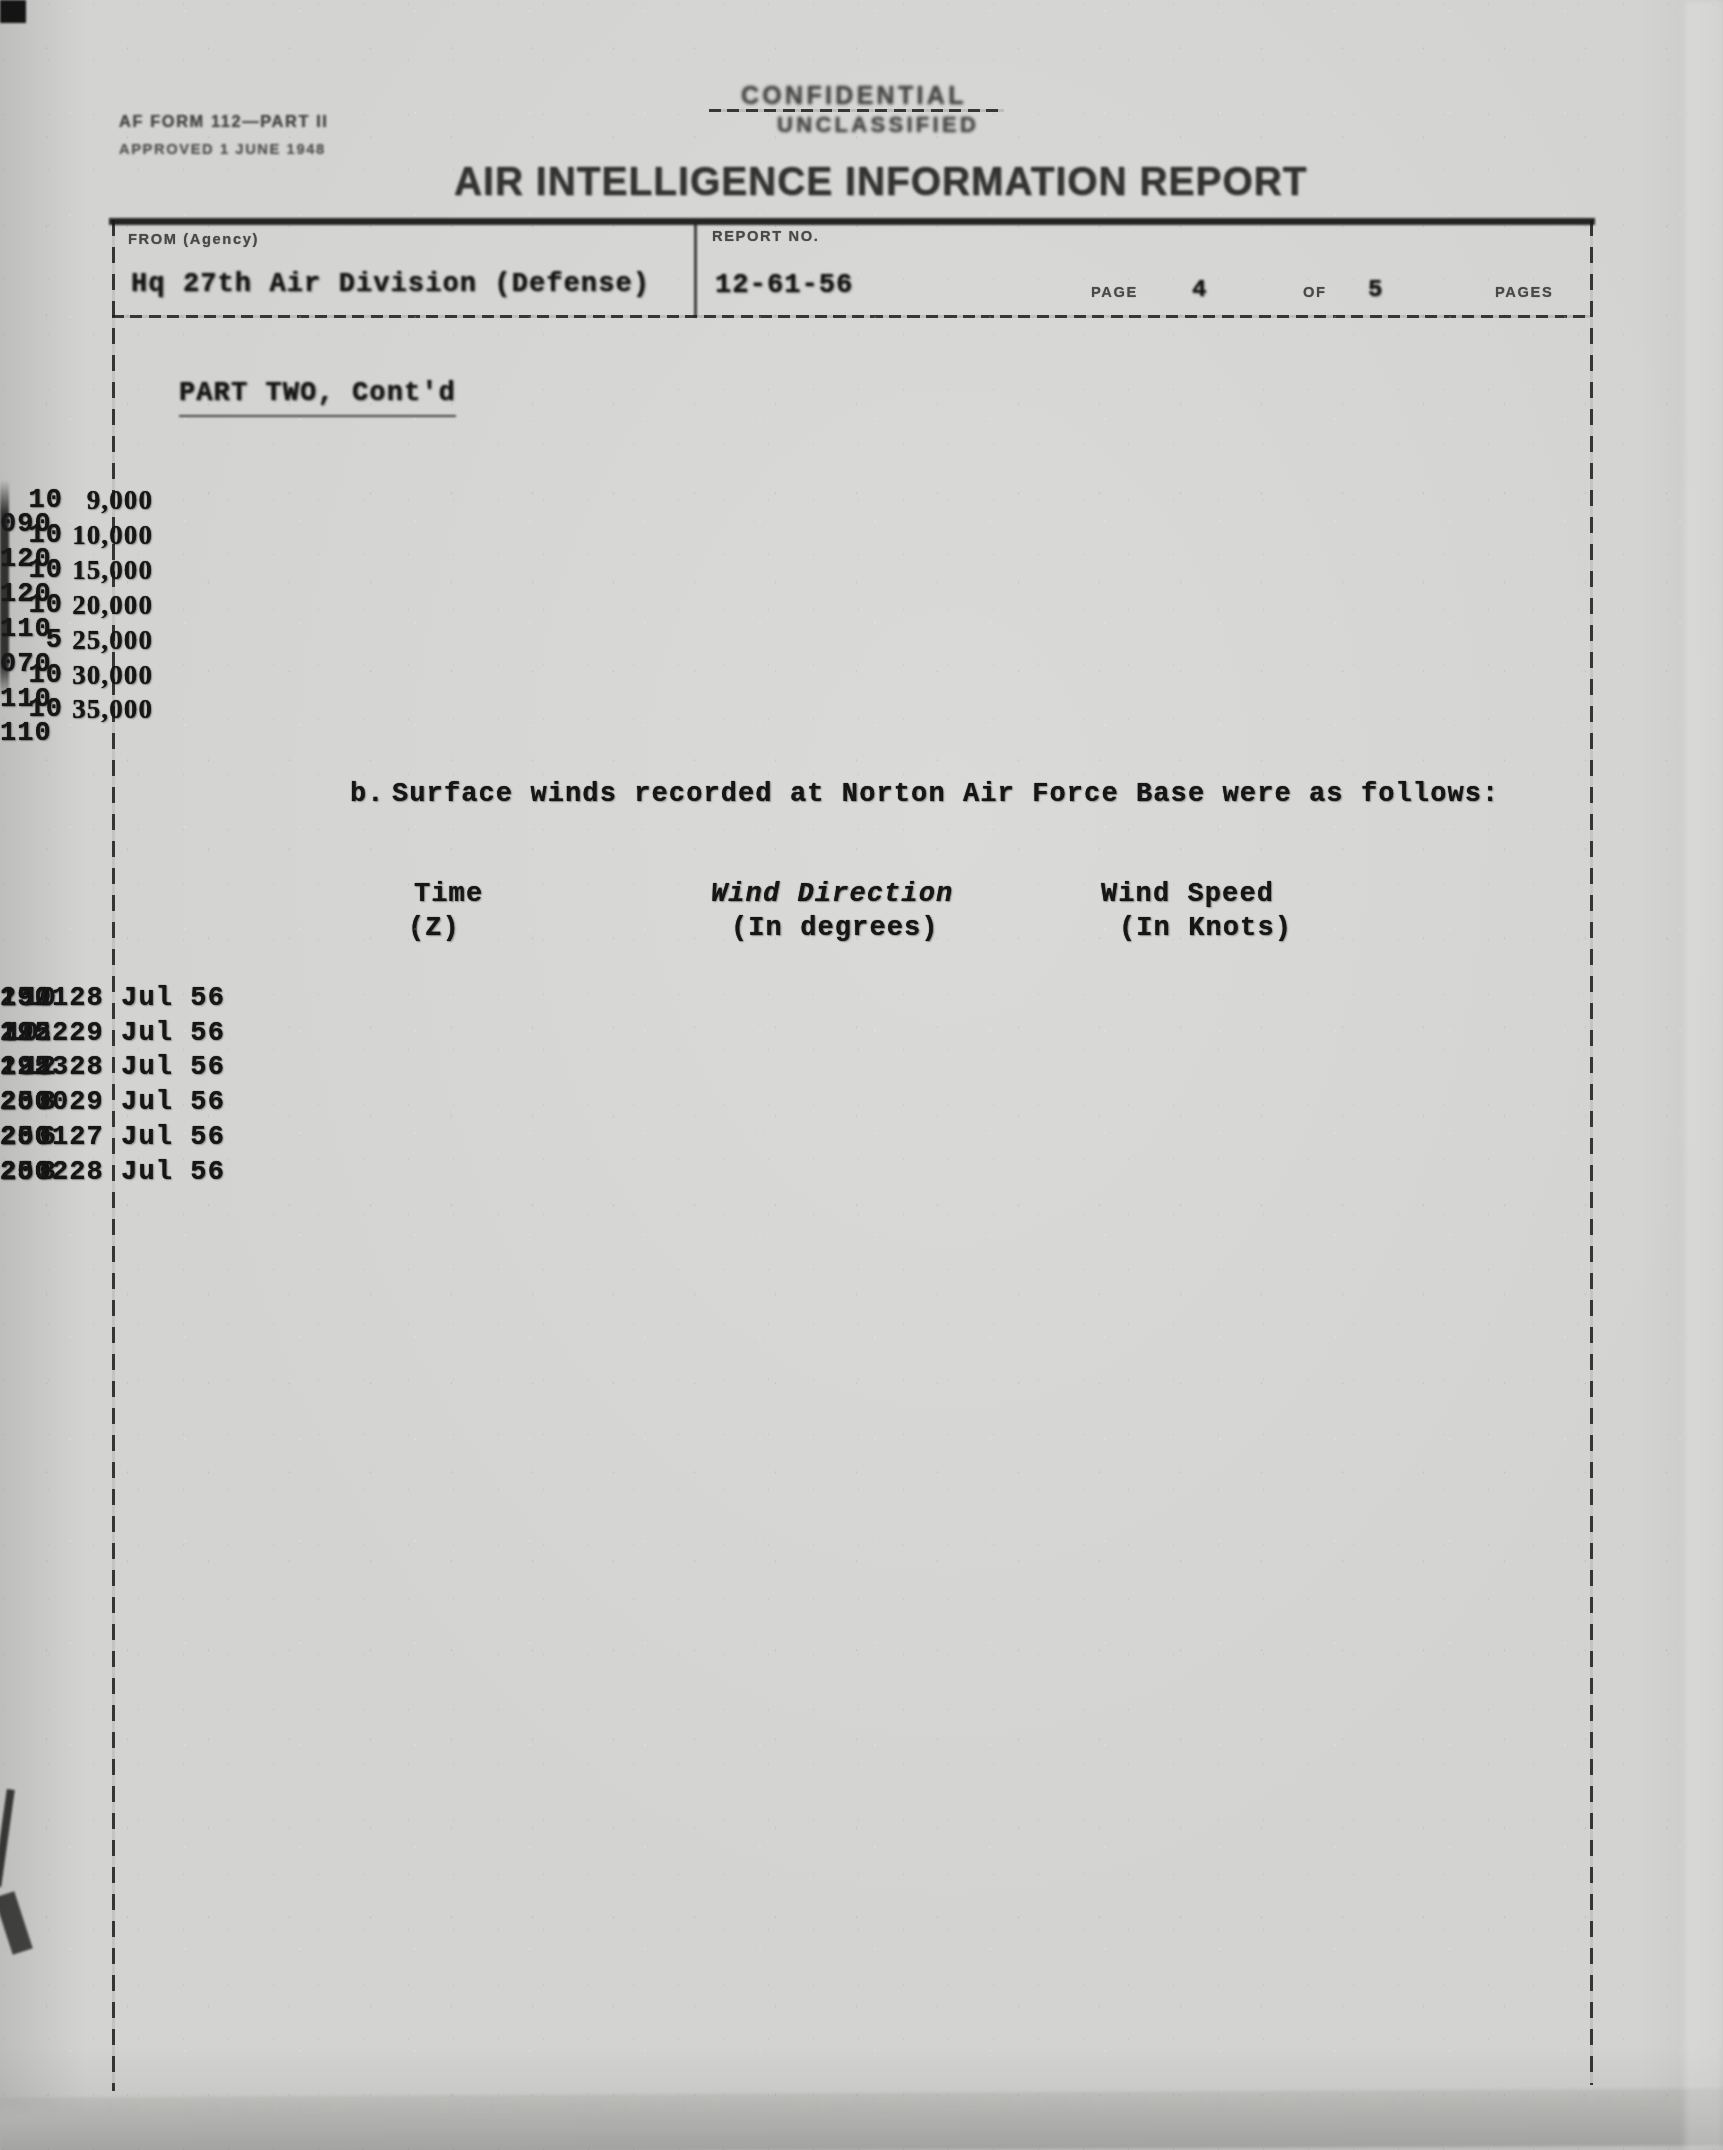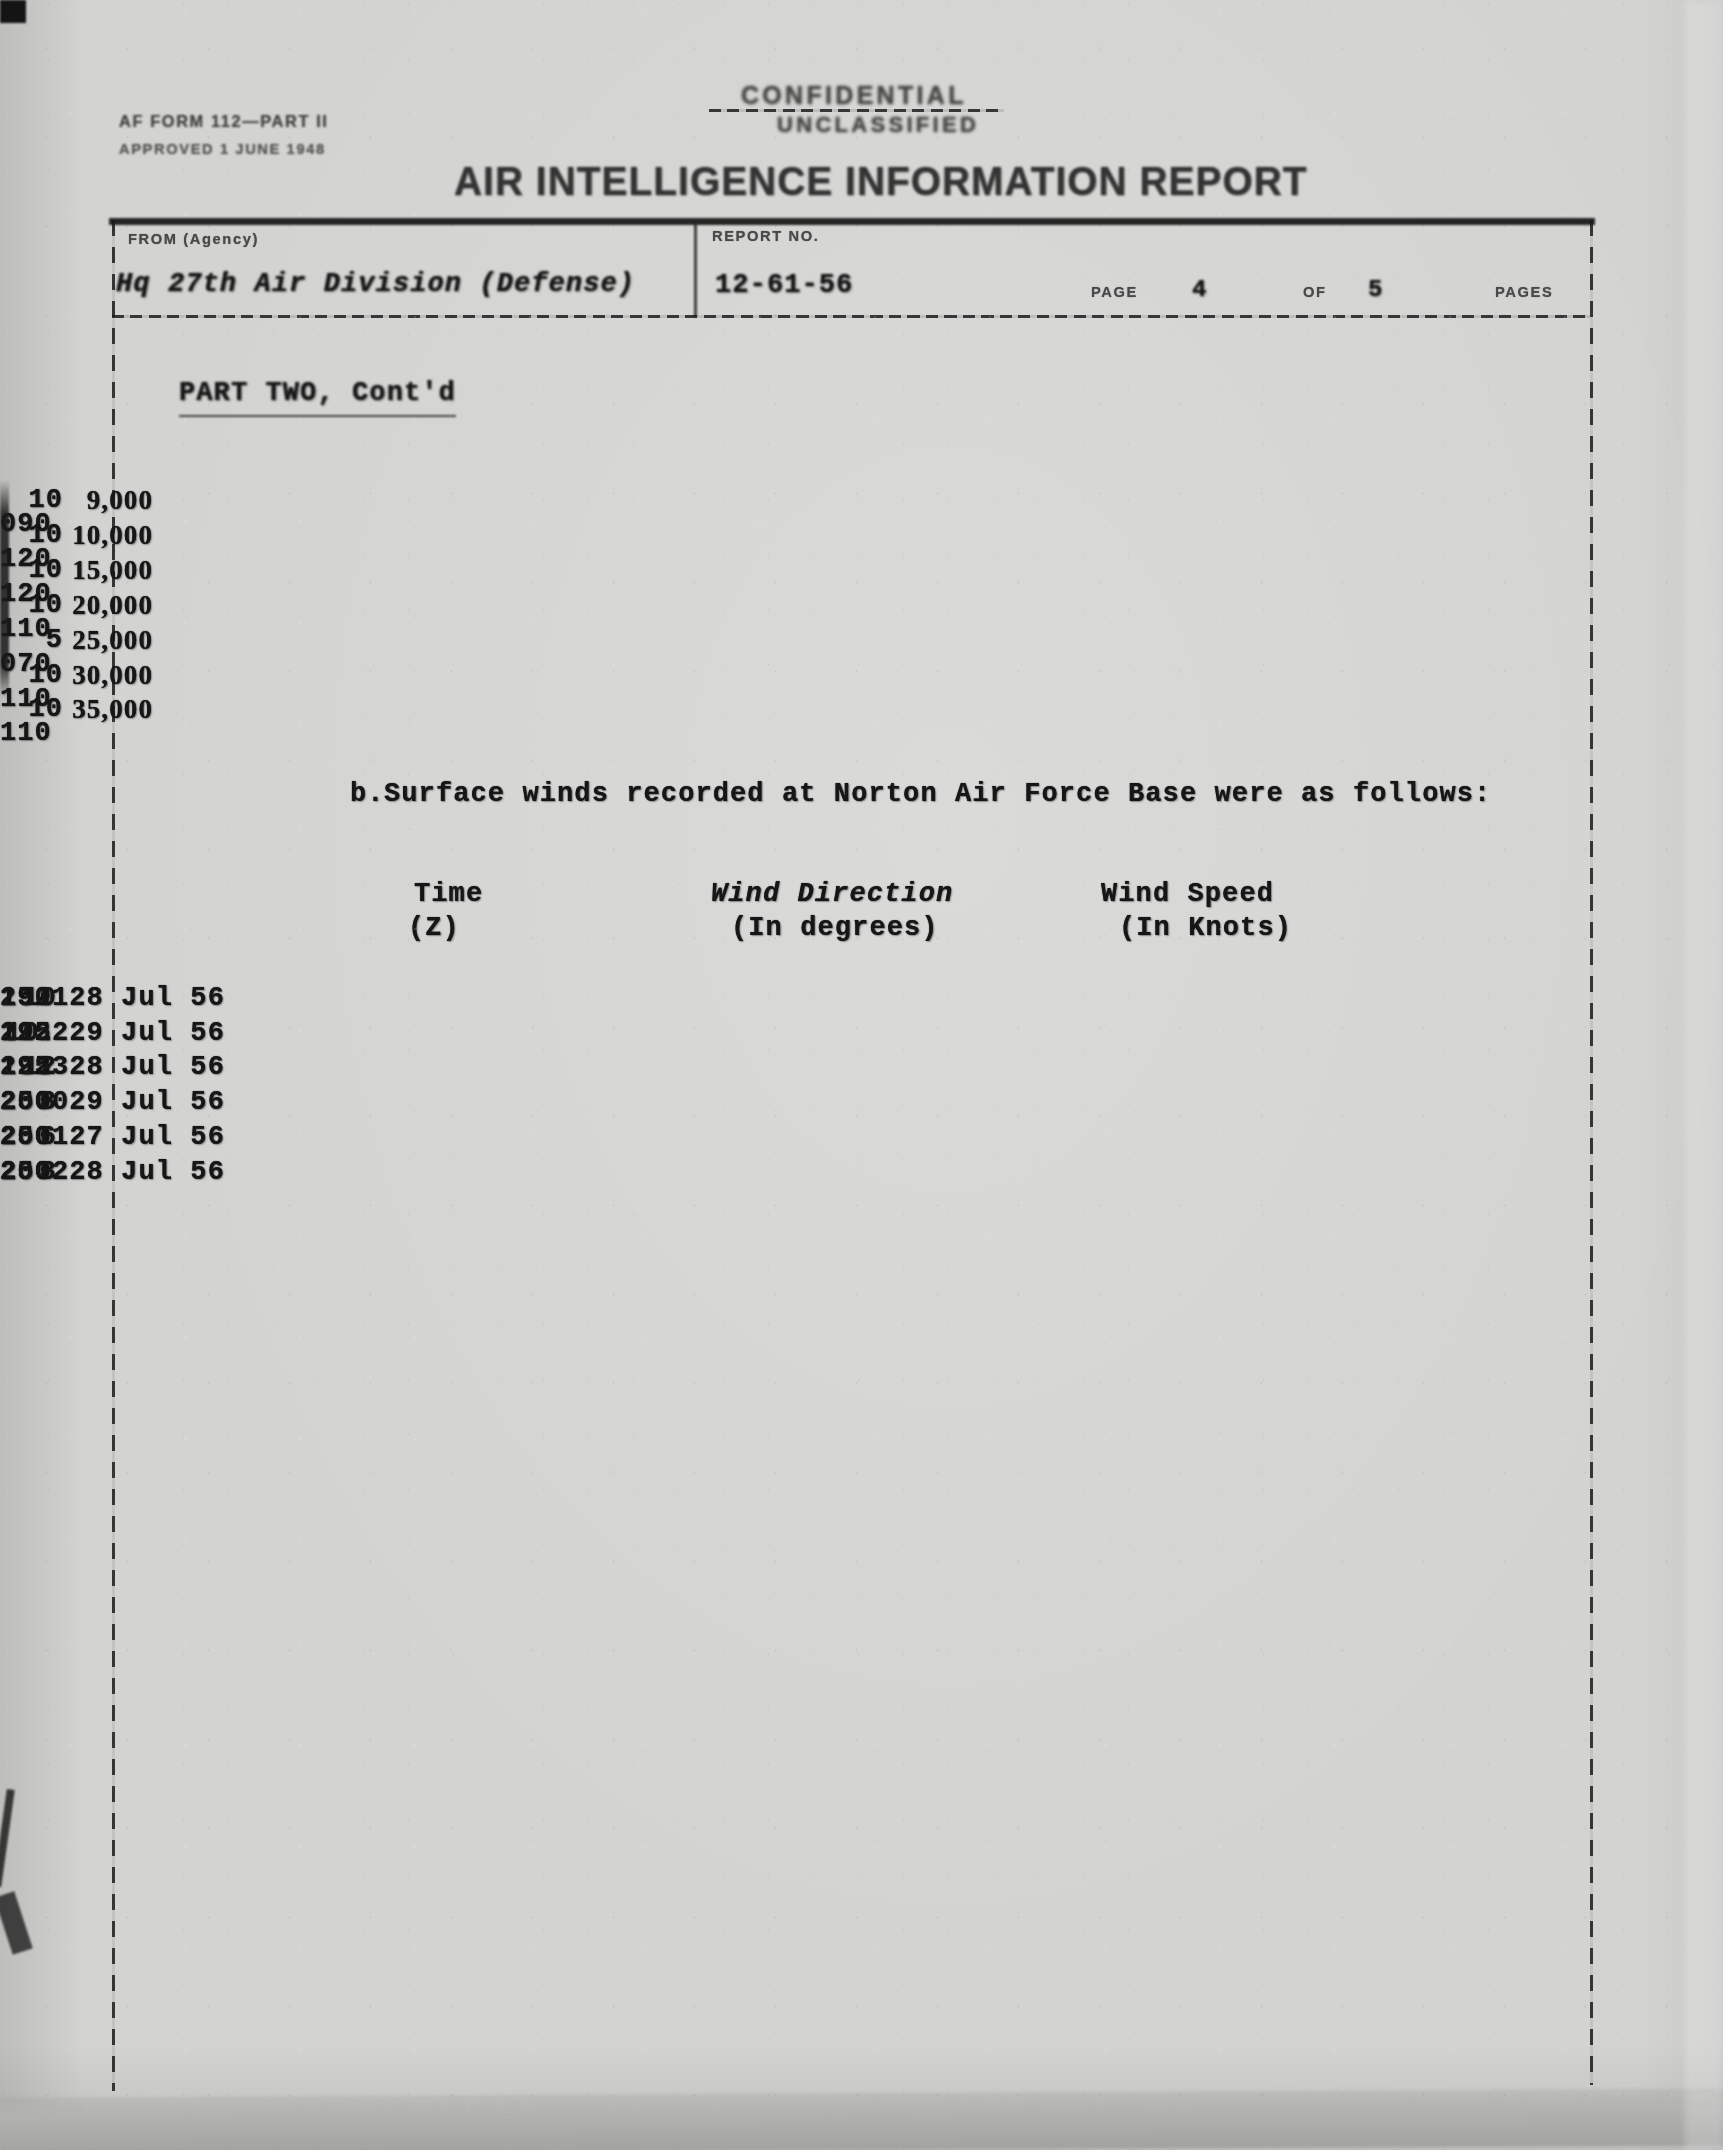--- a/index.html
+++ b/index.html
@@ -63,21 +63,21 @@
 
   <div class="abs title" style="left:454px;top:159px;">AIR INTELLIGENCE INFORMATION REPORT</div>
 
   <div class="abs" style="left:109px;top:218px;width:1486px;height:7px;background:#161616;filter:blur(1.1px);opacity:.92;"></div>
   <div class="abs vline-dash" style="left:112px;top:220px;height:1871px;"></div>
   <div class="abs vline-dash" style="left:1590px;top:220px;height:1865px;"></div>
   <div class="abs vline" style="left:694px;top:223px;height:94px;"></div>
   <div class="abs hline-dash" style="left:112px;top:315px;width:1478px;"></div>
 
   <div class="abs lbl" style="left:128px;top:231px;">FROM (Agency)</div>
-  <div class="abs typed" style="left:116px;top:267px;filter:blur(0.9px);font-style:italic;">Hq 27th Air Division (Defense)</div>
+  <div class="abs typed" style="left:131px;top:267px;filter:blur(0.9px);">Hq 27th Air Division (Defense)</div>
   <div class="abs lbl" style="left:712px;top:228px;text-align:right;">REPORT NO.</div>
   <div class="abs typed" style="left:715px;top:268px;filter:blur(1px);">12-61-56</div>
   <div class="abs lbl" style="left:1091px;top:284px;">PAGE</div>
   <div class="abs typed small" style="left:1192px;top:272px;filter:blur(1.1px);">4</div>
   <div class="abs lbl" style="left:1303px;top:284px;">OF</div>
   <div class="abs typed small" style="left:1368px;top:272px;filter:blur(1.1px);">5</div>
   <div class="abs lbl" style="left:1495px;top:284px;">PAGES</div>
 
   <div class="abs typed heading" style="left:179px;top:376px;filter:blur(0.9px);">PART TWO, Cont'd</div>
 
@@ -113,21 +113,21 @@
         <span class="typed t1c3">10</span>
       </div>
     <div class="t1row" style="top:209px">
         <span class="typed t1c1">35,000</span>
         <span class="typed t1c2">110</span>
         <span class="typed t1c3">10</span>
       </div>
   </div>
 
   <div class="abs typed" style="left:350px;top:777px;">b.</div>
-  <div class="abs typed" style="left:384px;top:777px;text-align:right;">Surface winds recorded at Norton Air Force Base were as follows:</div>
+  <div class="abs typed" style="left:392px;top:777px;text-align:right;">Surface winds recorded at Norton Air Force Base were as follows:</div>
 
   <div class="abs" style="left:0;top:877px;width:1724px;height:305px;">
     <span class="abs typed" style="left:406px;top:0px;margin-left:8px;">Time</span>
     <span class="abs typed" style="left:408px;top:34px;">(Z)</span>
     <span class="abs typed" style="left:711px;top:0px;font-style:italic;">Wind Direction</span>
     <span class="abs typed" style="left:731px;top:34px;">(In degrees)</span>
     <span class="abs typed" style="left:1101px;top:0px;">Wind Speed</span>
     <span class="abs typed" style="left:1119px;top:34px;">(In Knots)</span>
 
     <div class="t2row" style="top:104px">

